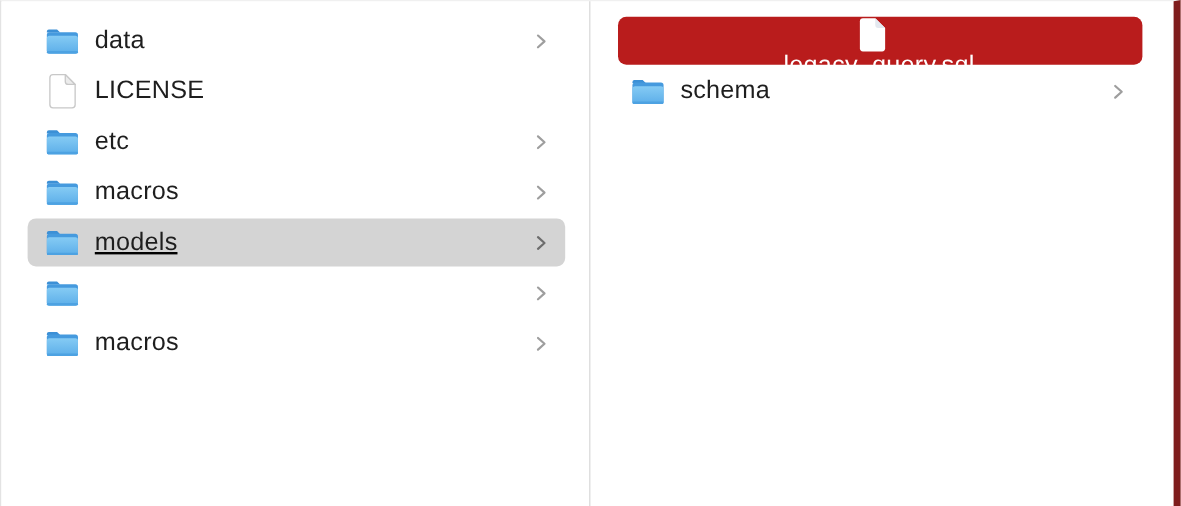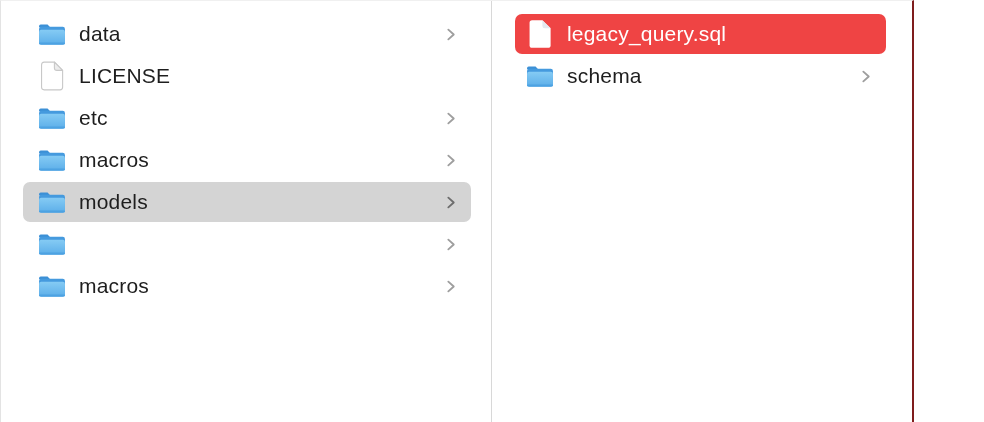--- a/index.html
+++ b/index.html
@@ -5,24 +5,24 @@
   * { box-sizing: border-box; }
   html, body { margin: 0; padding: 0; }
   body {
     width: 984px; height: 422px;
     background: #ffffff;
     font-family: "Liberation Sans", sans-serif;
     overflow: hidden;
   }
   .browser {
     display: flex;
-    width: 914px; height: 422px;
+    width: 984px; height: 422px;
     border-left: 1px solid #e3e3e3;
     border-top: 1px solid #f0f0f0;
-    border-right: 2px solid #7f1d1d;
+    border-right: 6px solid #7f1d1d;
     background: #ffffff;
   }
   .col {
     padding-top: 11px;
     height: 100%;
     overflow: hidden;
   }
   .col-left { width: 490px; }
   .col-right { flex: 1; border-left: 1px solid #d8d8d8; }
 
@@ -30,22 +30,22 @@
     height: 40px;
     margin: 2px 20px 2px 22px;
     border-radius: 7px;
     display: flex;
     align-items: center;
     padding: 0 12px 0 14px;
     cursor: default;
   }
   .col-right .row { margin: 2px 26px 2px 23px; padding-left: 10px; }
 
-  .row.sel-gray { background: #d4d4d4; }
-  .row.sel-blue { background: #ef4444; }
+  .row.sel-gray { background: #d4d4d4; text-decoration: underline; }
+  .row.sel-blue { background: #b91c1c; flex-direction: column; }
 
   .icon {
     width: 30px; flex: none;
     display: flex; justify-content: center; align-items: center;
     margin-right: 12px;
   }
   .label {
     font-size: 21px;
     color: #1e1e1e;
     letter-spacing: 0.2px;

